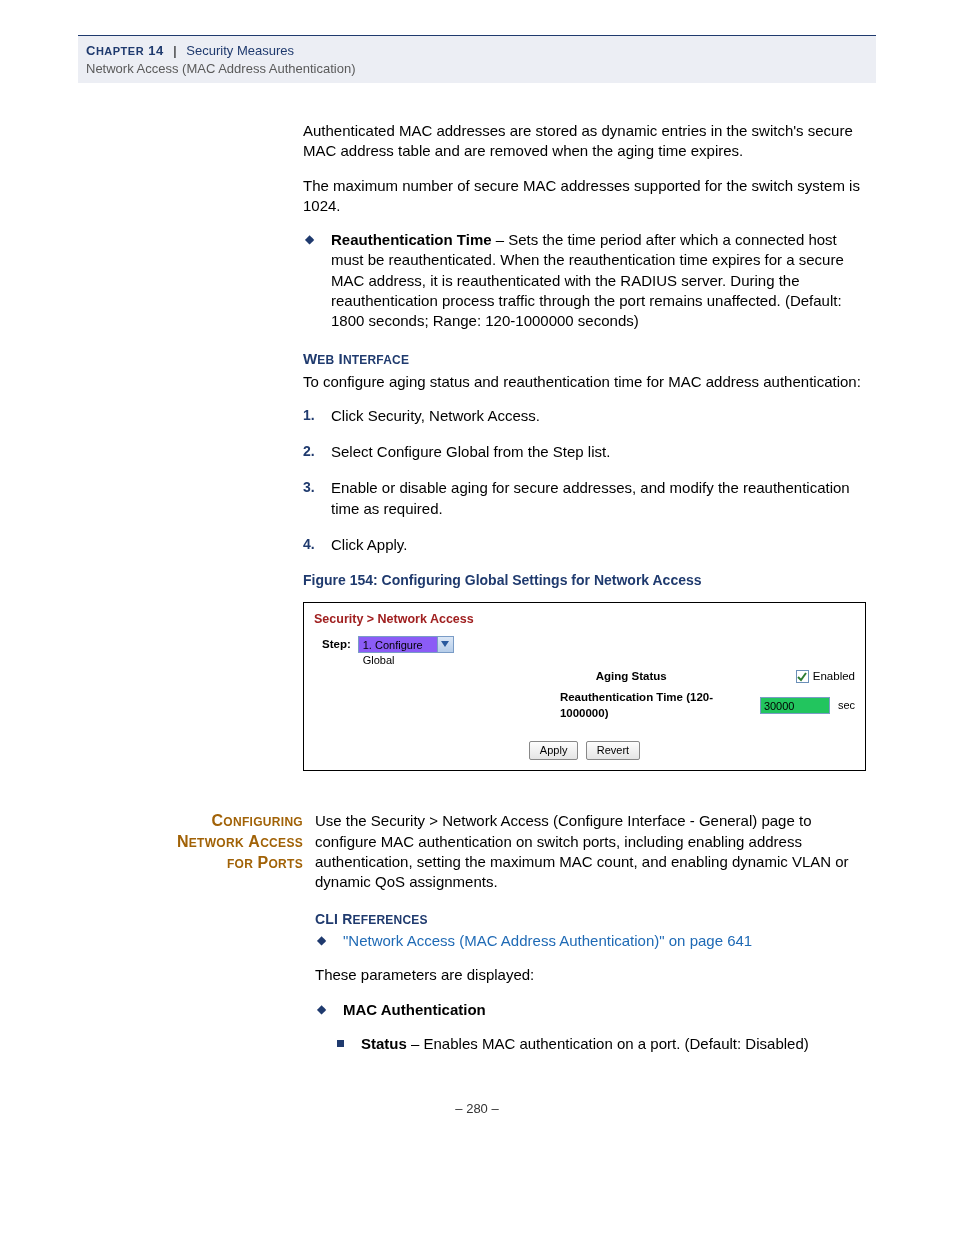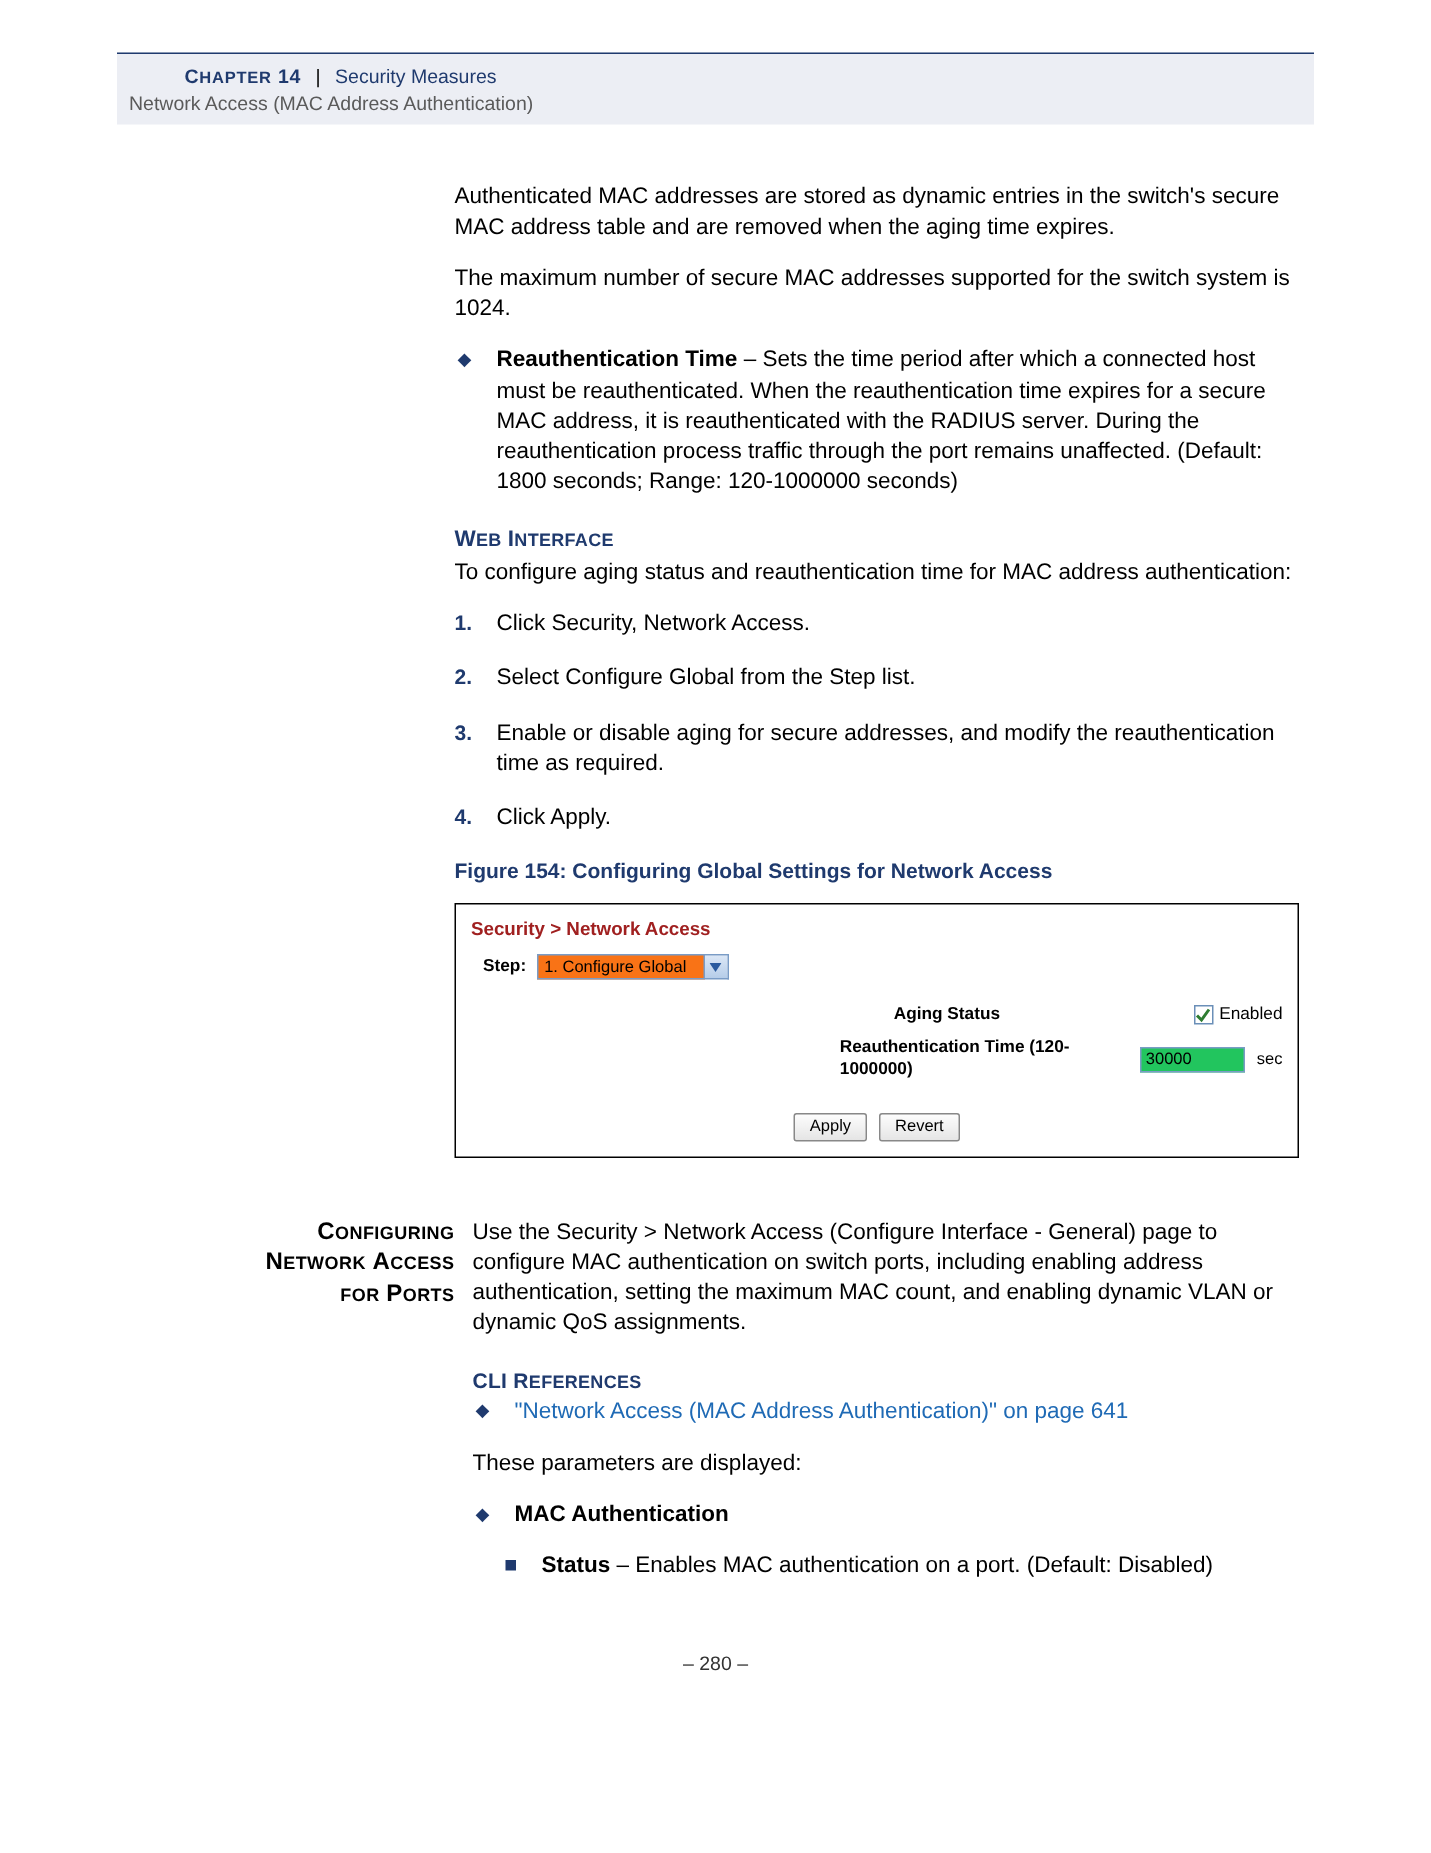--- a/index.html
+++ b/index.html
@@ -19,21 +19,21 @@
     box-sizing: border-box;
     padding: 35px 78px 40px 78px;
   }
   .header {
     border-top: 1px solid #1f3a6e;
     background: #eceef4;
     padding: 6px 0 6px 8px;
     font-size: 13px;
   }
   .header-line1 { color: #1f3a6e; }
-  .chapter-label { font-weight: normal; font-variant: small-caps; letter-spacing: .5px; margin-left: 37px; }
+  .chapter-label { font-weight: normal; font-variant: small-caps; letter-spacing: .5px; }
   .chapter-label-sm { font-size: 11px; }
   .header-sep { color: #000; margin: 0 6px; }
   .header-title { color: #1f3a6e; }
   .header-line2 { color: #5a5a5a; font-size: 13px; }
 
   .content {
     margin-top: 38px;
   }
 
   .body-col {
@@ -79,21 +79,21 @@
   .fig-title {
     color: #a02020;
     font-weight: bold;
     padding: 8px 10px 2px 10px;
     font-size: 12.5px;
   }
   .fig-row { padding: 6px 10px 8px 18px; display: flex; align-items: center; gap: 7px; }
   .fig-label { font-weight: bold; font-size: 11.5px; display:inline-block; }
   .step-select-wrap { position: relative; display: inline-flex; align-items: center; }
   .step-select {
-    border: 1px solid #7a9cc6; background: #f97316; font-size: 11px; padding: 1px 4px; width: 112px; height: 17px; box-sizing: border-box;
+    border: 1px solid #7a9cc6; background: #8b5cf6; font-size: 11px; padding: 1px 4px; width: 80px; height: 17px; box-sizing: border-box;
   }
   .step-select-btn {
     width: 16px; height: 17px; background: linear-gradient(#dbe7f6,#b6cde9); border: 1px solid #7a9cc6; border-left: none; box-sizing: border-box; display:flex; align-items:center; justify-content:center;
   }
   .step-select-btn svg { width: 8px; height: 6px; }
 
   .fig-form { padding: 8px 10px 8px 18px; }
   .fig-form-row { display:flex; align-items:center; margin-bottom:6px;justify-content:flex-end; }
   .fig-form-row .flabel { width: 200px; font-weight: bold; font-size: 11.5px; }
   .chk {
@@ -106,21 +106,21 @@
   .fig-btn-row { text-align:center; padding: 6px 0 10px 0; }
   .fig-btn {
     display:inline-block; border:1px solid #888; background: linear-gradient(#fdfdfd,#e5e5e5);
     font-size: 11px; padding: 1px 10px; margin: 0 2px; border-radius:2px;
     font-family: Arial, sans-serif;
   }
 
   .section-row { display:flex; align-items:flex-start; margin-top: 16px; }
   .side-head {
     width: 195px; flex: none; text-align: right; padding-right: 12px;
-    color: #000000; font-weight: bold; font-variant: small-caps; font-size: 14.5px; line-height: 1.3;
+    color: #a16207; font-weight: bold; font-variant: small-caps; font-size: 14.5px; line-height: 1.3;
     letter-spacing: .3px;
     margin-left: -195px;
   }
   .section-row > .content-col { flex: 1; }
 
   .link { color: #1f6ab5; }
 
   .sq-list { list-style: none; padding: 0; margin: 0; }
   .sq-list > li { position: relative; padding-left: 24px; margin-left: 22px; margin-bottom: 14px; }
   .sq-list > li::before { content: ""; position: absolute; left: 0; top: 6px; width: 7px; height: 7px; background:#1f3a6e; }

